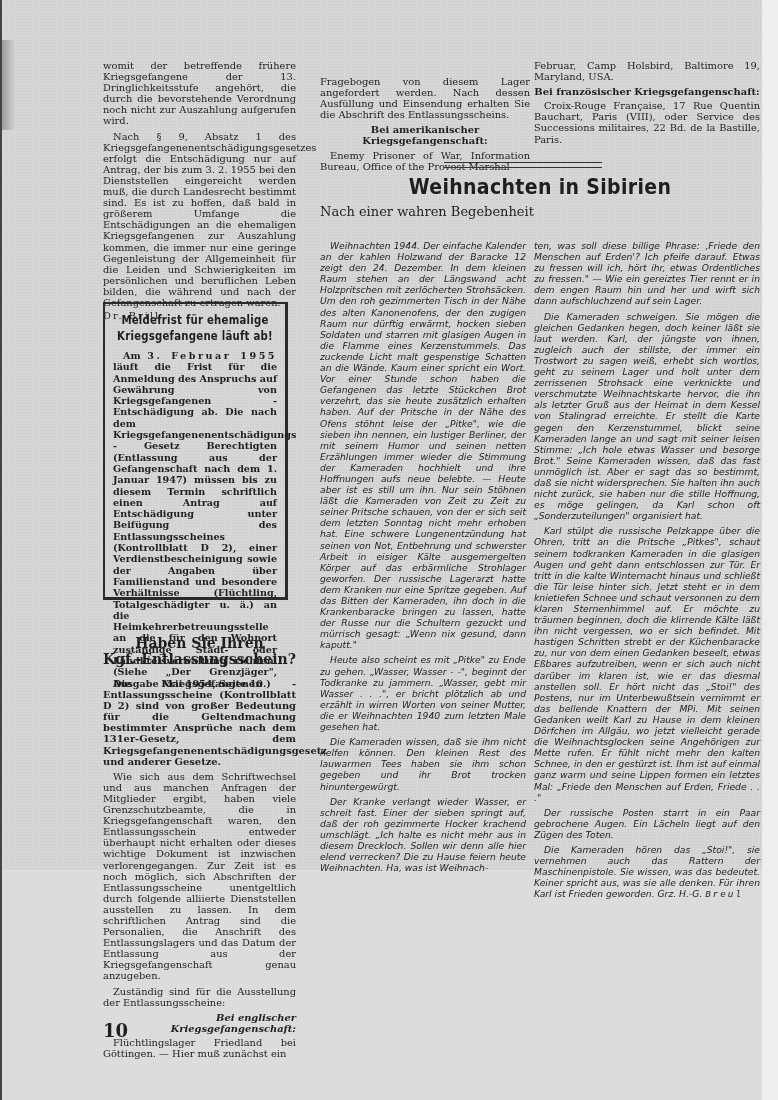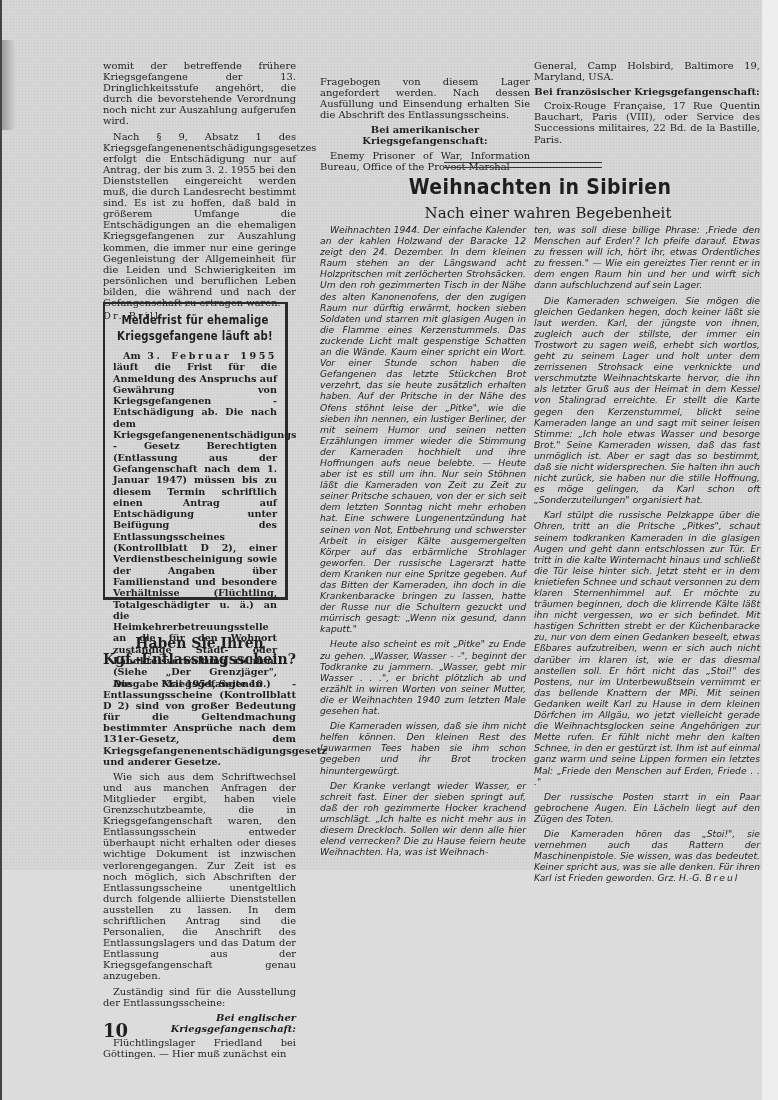--- a/index.html
+++ b/index.html
@@ -46,26 +46,26 @@
   .h2 { position:absolute; left:103px; top:635px; width:193px; text-align:center; font-weight:bold; font-size:14px; line-height:16px; }
   .c1b { left:103px; top:678px; width:193px; }
   .c1b .bold { font-weight:bold; }
 
   .rule { position:absolute; left:444px; top:162px; width:158px; height:4px; border-top:1.5px solid #333; border-bottom:1.5px solid #333; }
   .headline {
     position:absolute; left:320px; top:175px; width:440px; text-align:center;
     font-family:"DejaVu Sans", sans-serif; font-weight:bold; font-size:21px;
     transform:scaleX(.9); letter-spacing:.4px;
   }
-  .subtitle { position:absolute; left:328px; top:204px; width:440px; text-align:center; font-size:15px; }
+  .subtitle { position:absolute; left:320px; top:204px; width:440px; font-size:13px; }
 
-  .story { font-style:italic; font-family:"DejaVu Sans", sans-serif; font-size:9.2px; line-height:11.1px; }
+  .story { font-style:italic; font-family:"DejaVu Sans", sans-serif; font-size:9.2px; line-height:11.1px;margin-top:16px; }
   .s1 { left:320px; top:224px; width:206px; }
   .s2 { left:534px; top:224px; width:226px; }
-  .breul { letter-spacing:2px; }
+  .breul { letter-spacing:2px;font-family:Liberation Mono, monospace; }
 
   .pagenum { position:absolute; left:103px; top:1020px; font-weight:bold; font-size:18px; }
 </style>
 </head>
 <body>
 
 <div class="page">
   <div class="edge"></div>
   <div class="binding-shadow"></div>
 
@@ -98,21 +98,21 @@
     <p>Flüchtlingslager Friedland bei Göttingen. — Hier muß zunächst ein</p>
   </div>
 
   <div class="col c2">
     <p class="noindent">Fragebogen von diesem Lager angefordert werden. Nach dessen Ausfüllung und Einsendung erhalten Sie die Abschrift des Entlassungsscheins.</p>
     <div class="subhead">Bei amerikanischer Kriegsgefangenschaft:</div>
     <p>Enemy Prisoner of War, Information Bureau, Office of the Provost Marshal</p>
   </div>
 
   <div class="col c3">
-    <p class="noindent">General, Camp Holsbird, Baltimore 19, Maryland, USA.</p>
+    <p class="noindent">Februar, Camp Holsbird, Baltimore 19, Maryland, USA.</p>
     <div class="subhead">Bei französischer Kriegsgefangenschaft:</div>
     <p>Croix-Rouge Française, 17 Rue Quentin Bauchart, Paris (VIII), oder Service des Successions militaires, 22 Bd. de la Bastille, Paris.</p>
   </div>
 
   <div class="rule"></div>
   <div class="headline">Weihnachten in Sibirien</div>
   <div class="subtitle">Nach einer wahren Begebenheit</div>
 
   <div class="col story s1">
     <p>Weihnachten 1944. Der einfache Kalender an der kahlen Holzwand der Baracke 12 zeigt den 24. Dezember. In dem kleinen Raum stehen an der Längswand acht Holzpritschen mit zerlöcherten Strohsäcken. Um den roh gezimmerten Tisch in der Nähe des alten Kanonenofens, der den zugigen Raum nur dürftig erwärmt, hocken sieben Soldaten und starren mit glasigen Augen in die Flamme eines Kerzenstummels. Das zuckende Licht malt gespenstige Schatten an die Wände. Kaum einer spricht ein Wort. Vor einer Stunde schon haben die Gefangenen das letzte Stückchen Brot verzehrt, das sie heute zusätzlich erhalten haben. Auf der Pritsche in der Nähe des Ofens stöhnt leise der „Pitke", wie die sieben ihn nennen, ein lustiger Berliner, der mit seinem Humor und seinen netten Erzählungen immer wieder die Stimmung der Kameraden hochhielt und ihre Hoffnungen aufs neue belebte. — Heute aber ist es still um ihn. Nur sein Stöhnen läßt die Kameraden von Zeit zu Zeit zu seiner Pritsche schauen, von der er sich seit dem letzten Sonntag nicht mehr erhoben hat. Eine schwere Lungenentzündung hat seinen von Not, Entbehrung und schwerster Arbeit in eisiger Kälte ausgemergelten Körper auf das erbärmliche Strohlager geworfen. Der russische Lagerarzt hatte dem Kranken nur eine Spritze gegeben. Auf das Bitten der Kameraden, ihn doch in die Krankenbaracke bringen zu lassen, hatte der Russe nur die Schultern gezuckt und mürrisch gesagt: „Wenn nix gesund, dann kaputt."</p>

